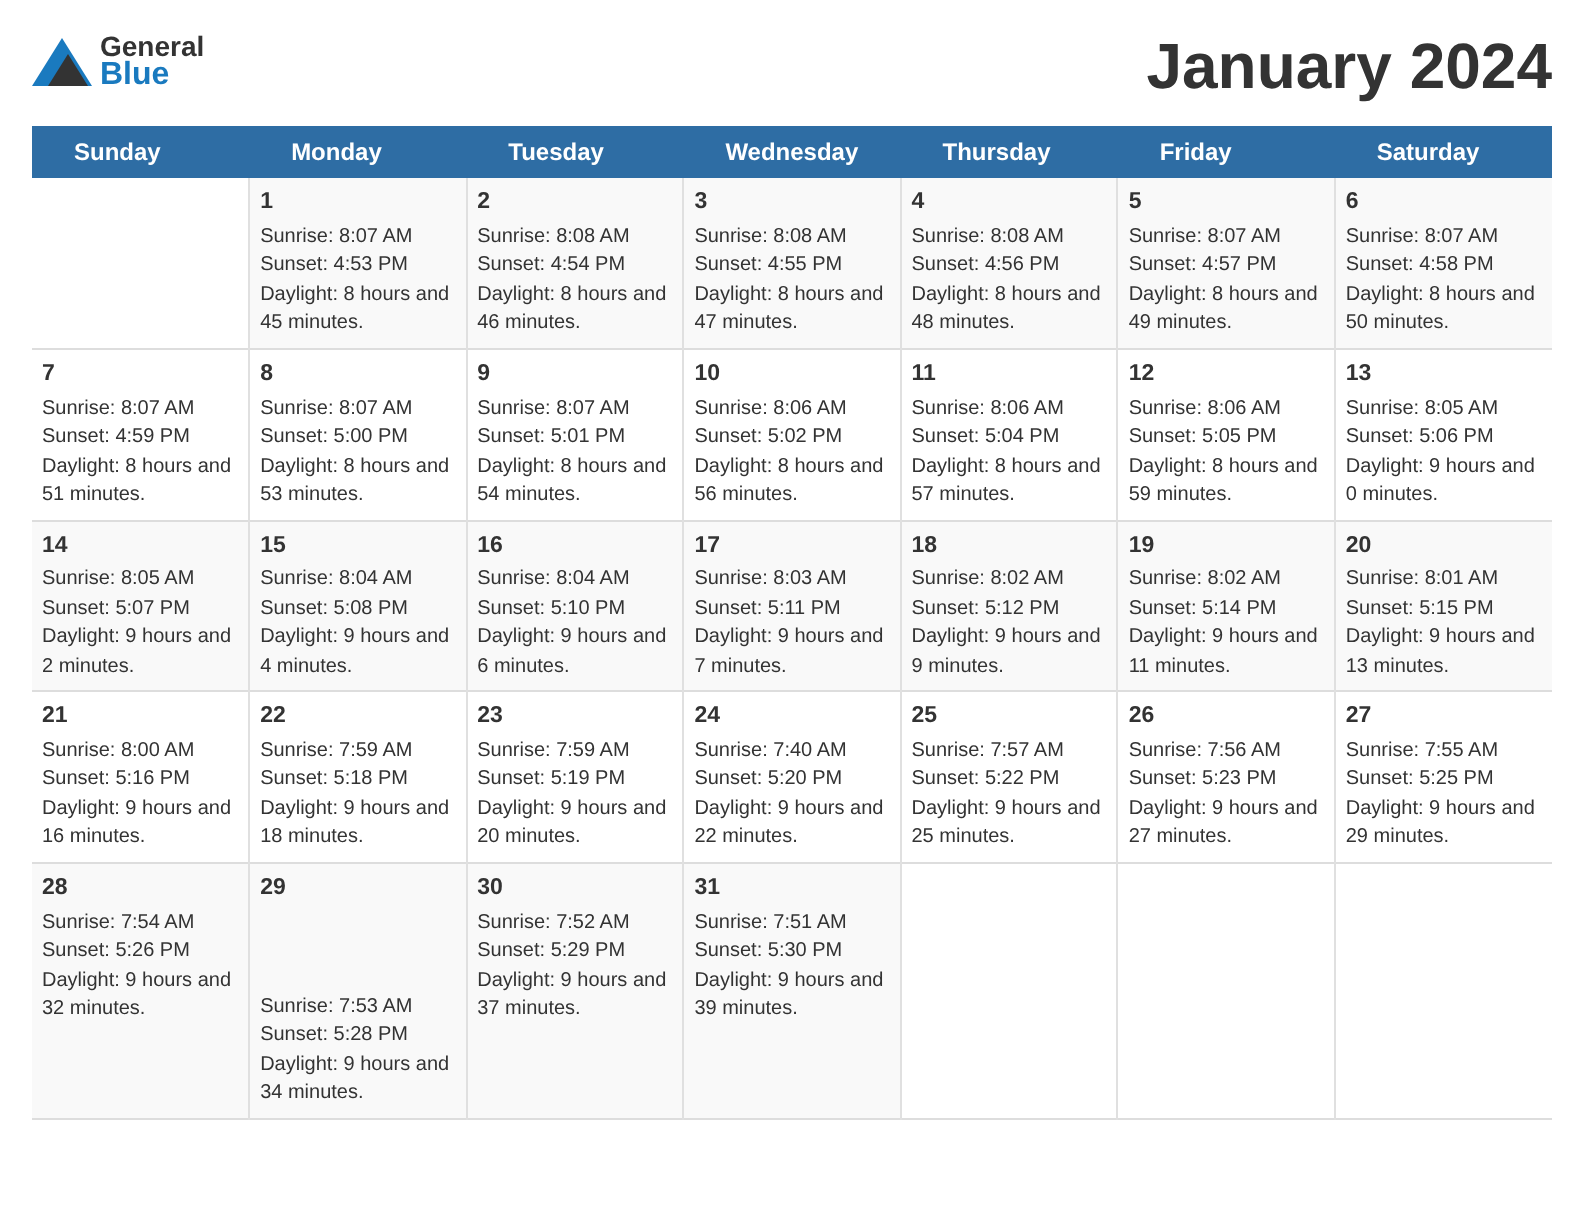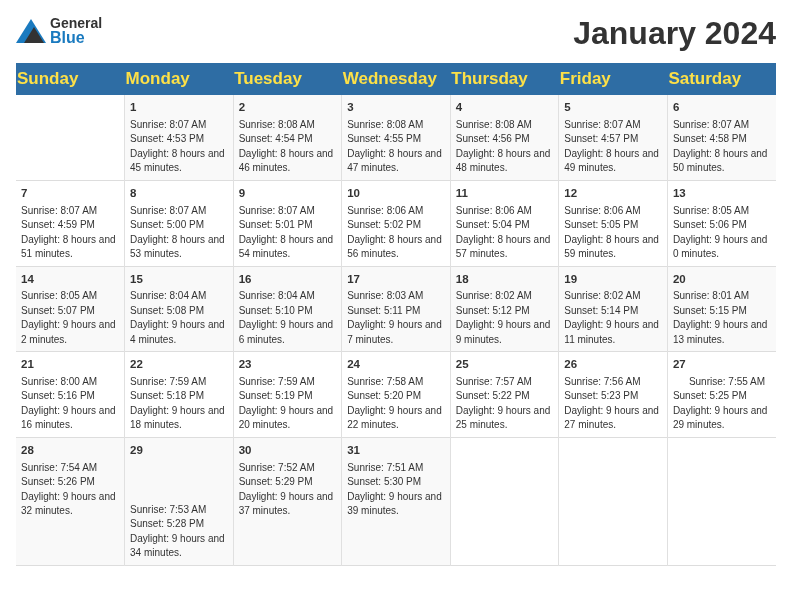--- a/index.html
+++ b/index.html
@@ -38,24 +38,24 @@
       font-size: 15px;
       color: #555;
     }
     table {
       width: 100%;
       border-collapse: collapse;
       font-size: 10.5px;
     }
     thead tr th {
       background-color: #2e6da4;
-      color: #fde047;
+      color: #ffffff;
       text-align: left;
-      padding: 6px 1px;
-      font-size: 17px;
+      padding: 6px 21px;
+      font-size: 12px;
       font-weight: bold;
     }
     tbody tr {
       border-bottom: 1px solid #ddd;
     }
     tbody tr:nth-child(odd) {
       background-color: #f9f9f9;
     }
     tbody tr:nth-child(even) {
       background-color: #fff;
@@ -252,39 +252,39 @@
           <span style="display: block;">Daylight: 9 hours and 18 minutes.</span>
         </td>
         <td>
           <span class="day-number">23</span>
           <span style="display: block;">Sunrise: 7:59 AM</span>
           <span style="display: block;">Sunset: 5:19 PM</span>
           <span style="display: block;">Daylight: 9 hours and 20 minutes.</span>
         </td>
         <td>
           <span class="day-number">24</span>
-          <span style="display: block;">Sunrise: 7:58 AM</span>
+          <span style="display: block;">Sunrise: 7:40 AM</span>
           <span style="display: block;">Sunset: 5:20 PM</span>
           <span style="display: block;">Daylight: 9 hours and 22 minutes.</span>
         </td>
         <td>
           <span class="day-number">25</span>
           <span style="display: block;">Sunrise: 7:57 AM</span>
           <span style="display: block;">Sunset: 5:22 PM</span>
           <span style="display: block;">Daylight: 9 hours and 25 minutes.</span>
         </td>
         <td>
           <span class="day-number">26</span>
           <span style="display: block;">Sunrise: 7:56 AM</span>
           <span style="display: block;">Sunset: 5:23 PM</span>
           <span style="display: block;">Daylight: 9 hours and 27 minutes.</span>
         </td>
         <td>
           <span class="day-number">27</span>
-          <span style="display: block; margin-left: 16px;">Sunrise: 7:55 AM</span>
+          <span style="display: block;">Sunrise: 7:55 AM</span>
           <span style="display: block;">Sunset: 5:25 PM</span>
           <span style="display: block;">Daylight: 9 hours and 29 minutes.</span>
         </td>
       </tr>
       <tr>
         <td>
           <span class="day-number">28</span>
           <span style="display: block;">Sunrise: 7:54 AM</span>
           <span style="display: block;">Sunset: 5:26 PM</span>
           <span style="display: block;">Daylight: 9 hours and 32 minutes.</span>

